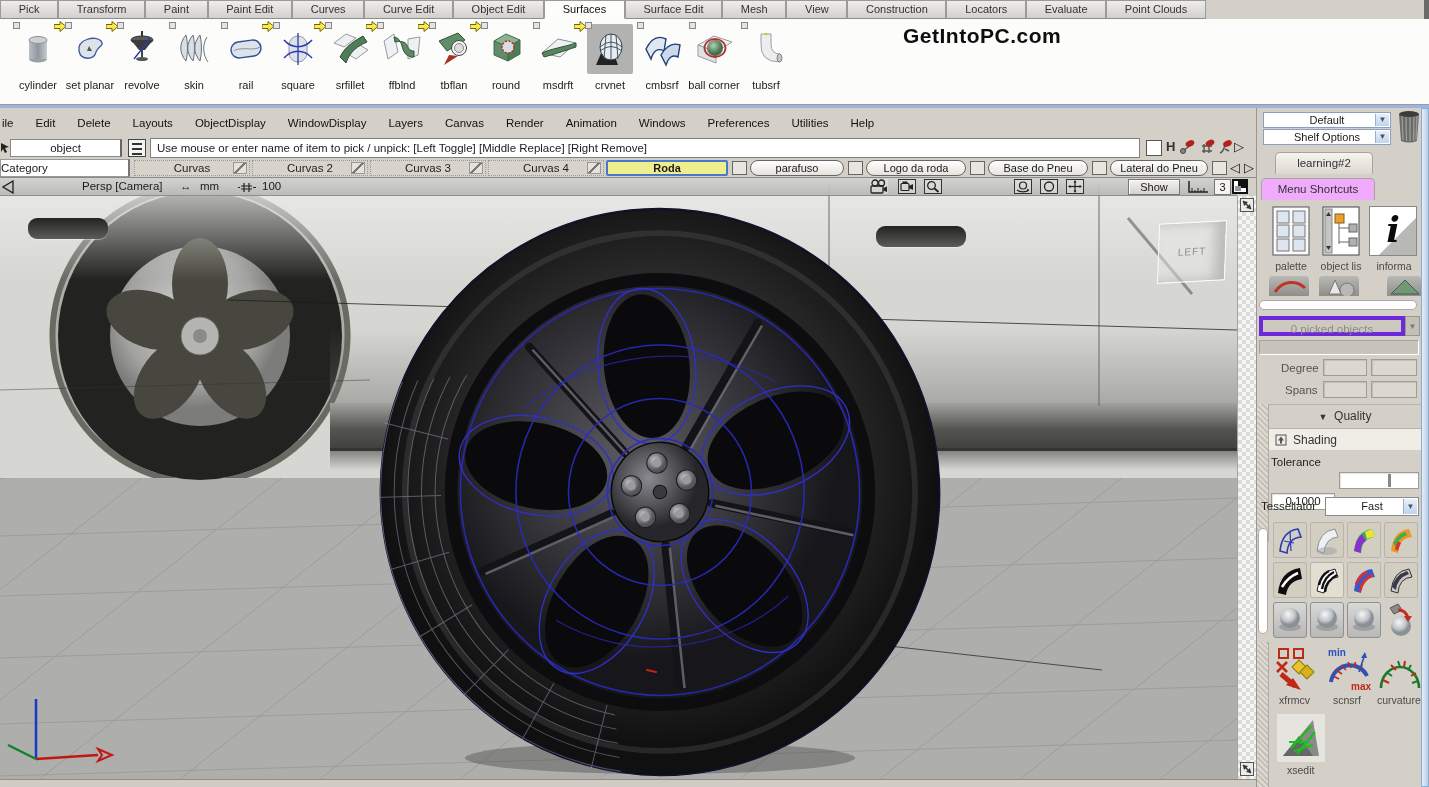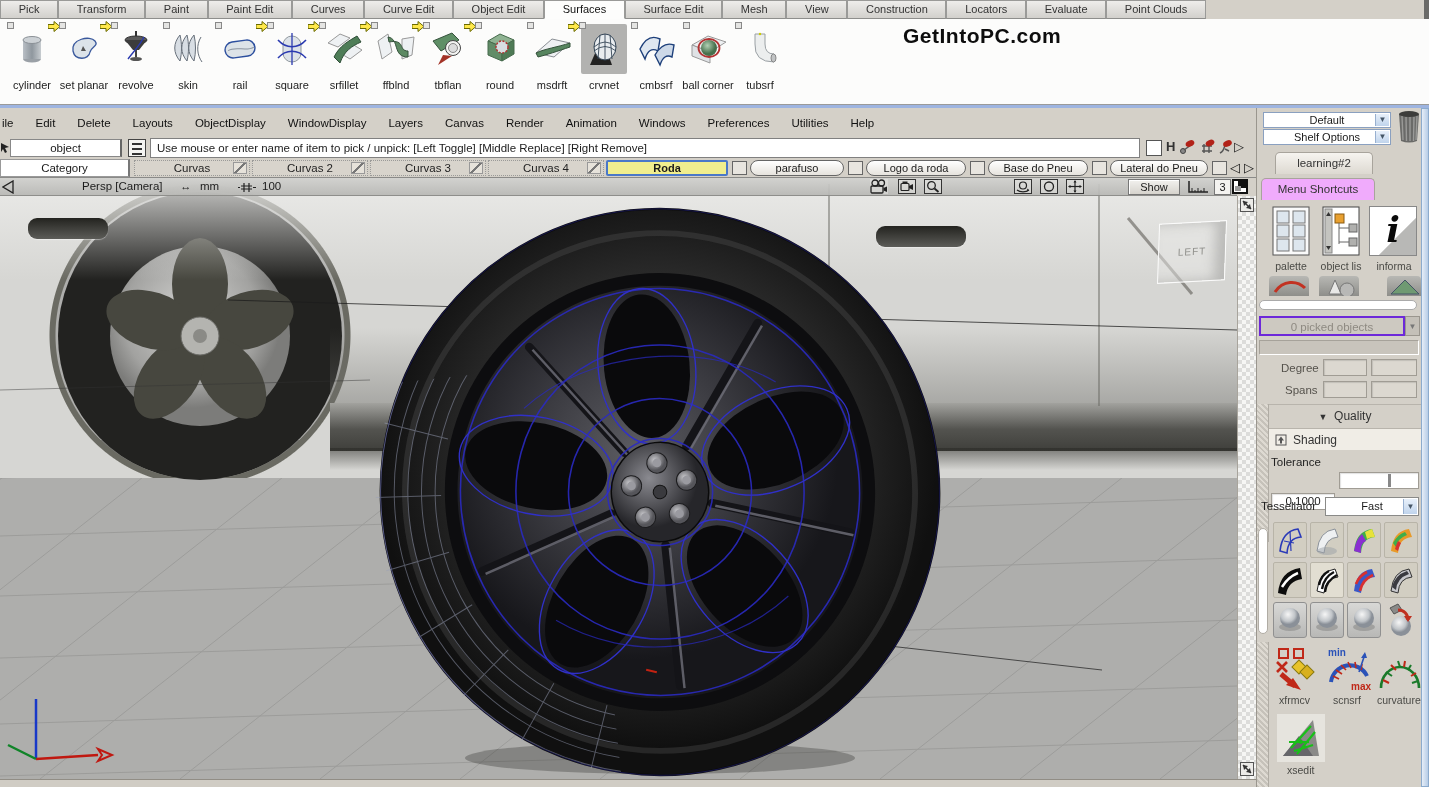--- a/index.html
+++ b/index.html
@@ -5,21 +5,21 @@
 *{margin:0;padding:0;box-sizing:border-box}
 body{font-family:"Liberation Sans",sans-serif;background:#777}
 #app{position:relative;width:1429px;height:787px;background:#d4d0c8;overflow:hidden;font-size:11.5px;color:#1a1a1a}
 .abs{position:absolute}
 
 .shelftabs{position:absolute;left:0;top:0;width:1206px;height:19px;display:flex;background:#c8c4bc}
 .stab{flex:1 1 auto;border:1px solid #9a9a98;border-bottom:1px solid #8e8e8c;background:linear-gradient(#eeedeb,#d2d0cc);text-align:center;line-height:17px;font-size:11px;color:#333;white-space:nowrap;padding:0 6px}
 .stab.active{background:#fdfdfc;border-bottom:1px solid #fdfdfc;color:#111}
 .topedge{position:absolute;background:#6a6a68}
 
-.shelfrow{position:absolute;left:0;top:19px;width:1429px;height:86px;background:#fcfcfb;border-bottom:1px solid #9a9a98;display:flex;padding:2px 0 0 6px}
+.shelfrow{position:absolute;left:0;top:19px;width:1429px;height:86px;background:#fcfcfb;border-bottom:1px solid #9a9a98;display:flex;padding:2px 0 0 12px}
 .tool{position:relative;width:52px;height:82px;text-align:center}
 .icobox{position:absolute;left:3px;top:3px;width:46px;height:50px;border-radius:2px}
 .tool.active .icobox{background:#b2b2b0}
 .tool svg.ticon{position:absolute;left:6px;top:8px}
 .tlabel{position:absolute;left:-4px;right:-4px;top:58px;font-size:11px;color:#222;white-space:nowrap}
 .cb{position:absolute;left:1px;top:1px;width:7px;height:7px;border:1px solid #888;background:#e4e4e2}
 .yarrow{position:absolute;right:-3px;top:0}
 .watermark{position:absolute;left:903px;top:24px;font-size:21px;font-weight:bold;letter-spacing:.5px;color:#0d0d0d}
 
 .blueline{position:absolute;left:0;top:105px;width:1429px;height:3px;background:#9db4e0}
@@ -28,21 +28,21 @@
 .promptrow{position:absolute;left:0;top:138px;width:1256px;height:21px;background:#d4d0c8}
 .psel{position:absolute;left:10px;top:1px;width:112px;height:18px;background:#fff;border:1px solid #888;border-right:2px solid #666;text-align:center;line-height:16px}
 .plist{position:absolute;left:128px;top:1px;width:18px;height:18px;border:1px solid #444;background:#f4f4f2}
 .plist i{display:block;height:2px;background:#333;margin:3px 3px 0 3px}
 .pfield{position:absolute;left:150px;top:0;width:990px;height:20px;background:#fff;border:1px solid #808080;line-height:18px;padding-left:6px;white-space:nowrap;overflow:hidden;color:#222}
 .pbox{position:absolute;left:1146px;top:2px;width:16px;height:16px;background:#fff;border:1px solid #555}
 .hbtn{position:absolute;left:1166px;top:1px;font-weight:bold;font-size:13px;color:#333}
 .snap{position:absolute;top:1px;width:18px;height:17px}
 .play{position:absolute;left:1234px;top:1px;font-size:13px;color:#222}
 .stagerow{position:absolute;left:0;top:159px;width:1256px;height:19px;background:#d4d0c8;border-bottom:1px solid #8a8a88}
-.catbox{position:absolute;left:0;top:0;width:130px;height:18px;background:#fff;border:1px solid #999;border-right:2px solid #777;text-align:center;line-height:16px}
+.catbox{position:absolute;left:0;top:0;width:130px;height:18px;background:#fff;border:1px solid #999;border-right:2px solid #777;text-align:left;line-height:16px}
 .ctab{position:absolute;top:1px;height:16px;border:1px dotted #9a9a98;text-align:center;line-height:14px;color:#222;background:#d8d4cc}
 .cornerbox{position:absolute;right:2px;top:1px;width:14px;height:12px;border:1px solid #999;background:linear-gradient(135deg,#e6e2da 44%,#777 44%,#777 56%,#e6e2da 56%)}
 .otab{position:absolute;top:1px;height:16px;border:1px solid #666;border-radius:8px;background:linear-gradient(#ffffff,#e6e3dd);text-align:center;line-height:14px;font-size:11px}
 .otab.active{background:#f0ee8e;border:2px solid #4a78c8;border-radius:2px;line-height:12px;font-weight:bold}
 .scb{position:absolute;top:2px;width:15px;height:14px;border:1px solid #666;background:#e8e5df}
 .navarr{position:absolute;top:1px;font-size:13px;color:#111}
 
 .viewport{position:absolute;left:0;top:178px;width:1237px;height:601px;background:#aeaeac;overflow:hidden}
 .vp-ground{position:absolute;left:0;top:262px;width:1237px;height:339px;background:#aeaeac}
 .vp-body{position:absolute;left:0;top:0;width:1237px;height:300px;
@@ -67,21 +67,21 @@
 .bottombar{position:absolute;left:0;top:779px;width:1256px;height:8px;background:#d0ccc4;border-top:1px solid #918d85}
 
 .rpanel{position:absolute;left:1256px;top:108px;width:165px;height:679px;background:#d4d0c8;border-left:1px solid #9a968e}
 .dd{position:absolute;height:16px;background:#fff;border:1px solid #8aa0c0;text-align:center;line-height:14px;font-size:11px}
 .ddarr{position:absolute;right:1px;top:1px;width:14px;height:12px;background:linear-gradient(#e8f0fa,#c0d4ec);border-left:1px solid #98b0d0;font-size:8px;line-height:12px;text-align:center;color:#456}
 .ptab{position:absolute;height:22px;border:1px solid #a8a49c;border-bottom:none;border-radius:5px 5px 0 0;background:linear-gradient(#f6f4f0,#ddd9d1);text-align:center;line-height:20px;font-size:11.5px;color:#333}
 .palcell{position:absolute;text-align:center}
 .pallabel{position:absolute;left:-6px;right:-6px;bottom:-14px;font-size:10.5px;color:#4a4a46;white-space:nowrap}
 .cuticon{position:absolute;height:20px;border-radius:4px 4px 0 0;background:linear-gradient(#b8b8b4,#8e8e8a)}
 .wstrip{position:absolute;left:2px;width:158px;height:10px;background:#fff;border:1px solid #aaa;border-radius:5px}
-.picked{position:absolute;left:2px;width:146px;height:20px;background:#cdc9c1;border:2px solid #6d28d9;color:#8e8a82;text-align:center;line-height:18px}
+.picked{position:absolute;left:2px;width:146px;height:20px;background:#cdc9c1;border:4px solid #6d28d9;color:#8e8a82;text-align:center;line-height:18px}
 .sunken{position:absolute;left:2px;width:160px;height:15px;background:#c8c4bc;border:1px solid #a6a29a;border-bottom-color:#fff;border-right-color:#fff}
 .flabel{position:absolute;font-size:11.5px;color:#55524c}
 .finput{position:absolute;height:17px;background:#dcd8d0;border:1px solid #a09c94;box-shadow:inset 1px 1px 1px rgba(0,0,0,.12)}
 .hdr{position:absolute;left:12px;width:152px;height:22px;text-align:center;line-height:22px;font-size:12px;color:#333;border-top:1px solid #b8b4ac}
 .hatch{position:absolute;left:0;width:12px;background:repeating-linear-gradient(45deg,#c6c2ba 0 2px,#dedad2 2px 4px);border-right:1px solid #b0aca4}
 .tile{position:absolute;width:34px;height:36px;background:#d2cec2;border:1px solid #b8b4a8;border-radius:2px}
 .sphtile{background:linear-gradient(#d8d8d6,#b8b8b6);border:1px solid #909090;border-radius:3px}
 .diaglabel{position:absolute;font-size:10.5px;color:#4a4a46;white-space:nowrap}
 .rscroll{position:absolute;left:1421px;top:108px;width:8px;height:679px;background:linear-gradient(90deg,#e6eef8,#b6cce6);border:1px solid #8cabcd}
 .lscroll{position:absolute;left:1px;width:10px;border-radius:5px;background:#fff;border:1px solid #b0aca4}

